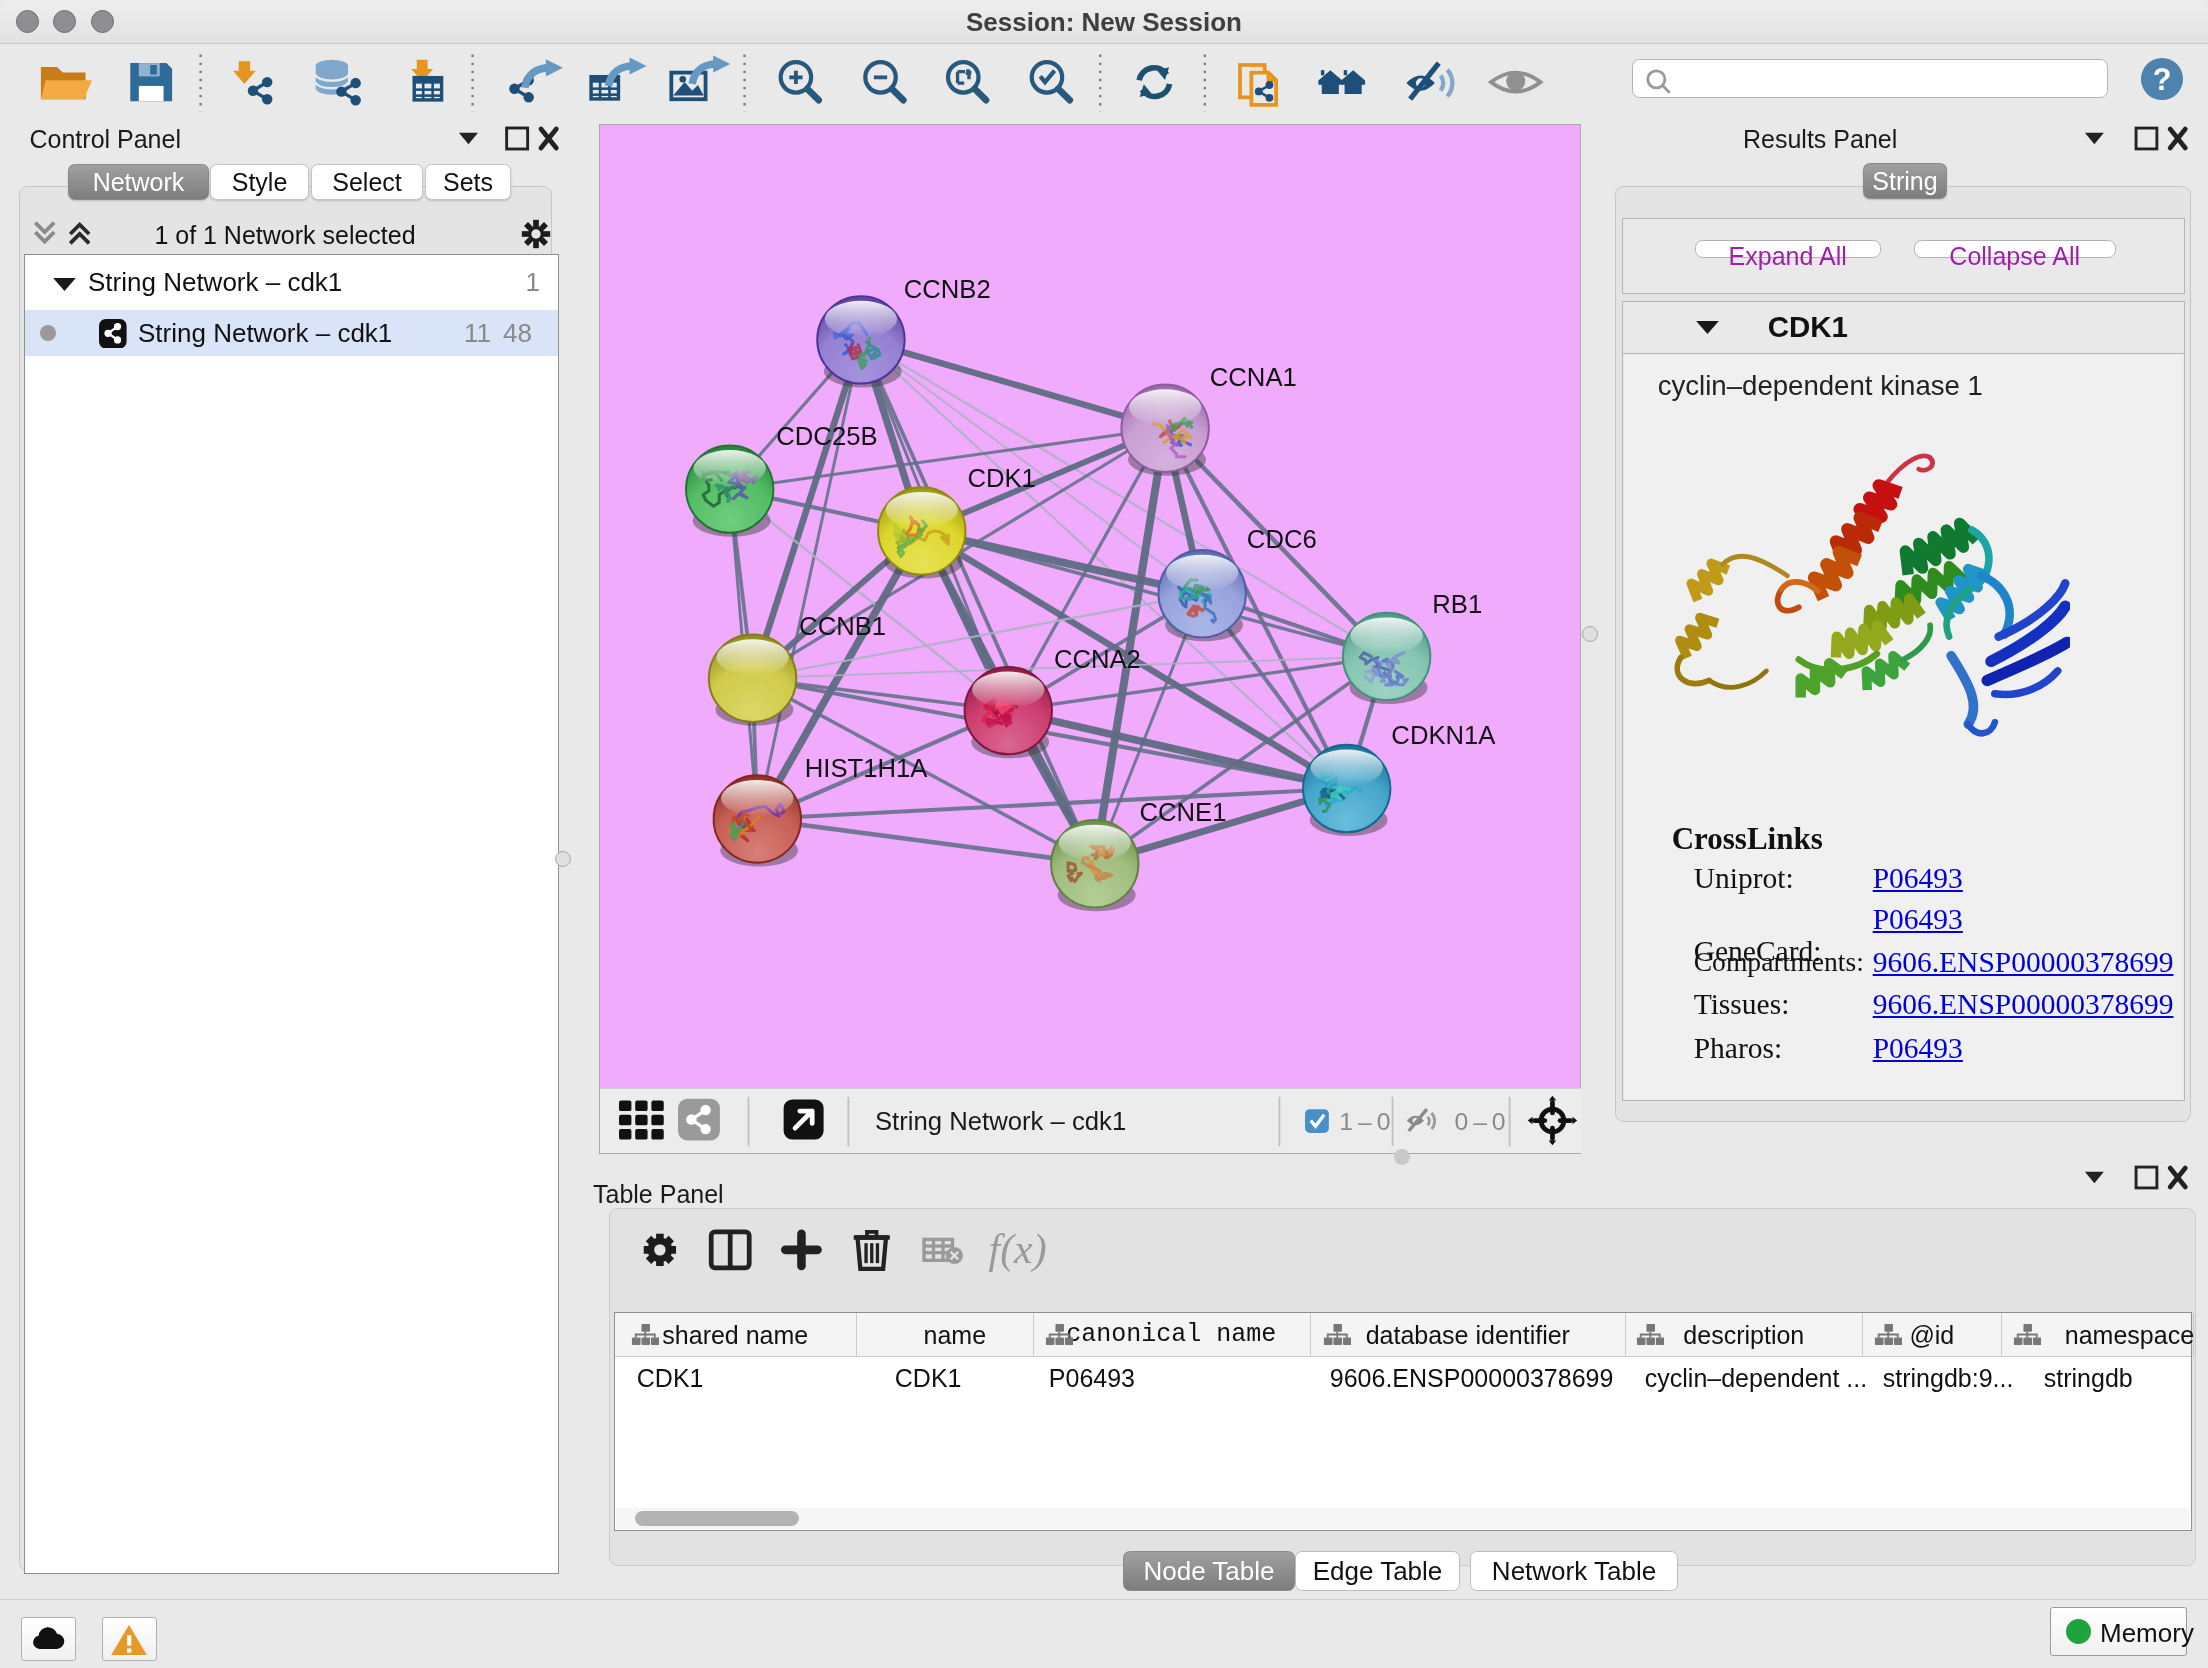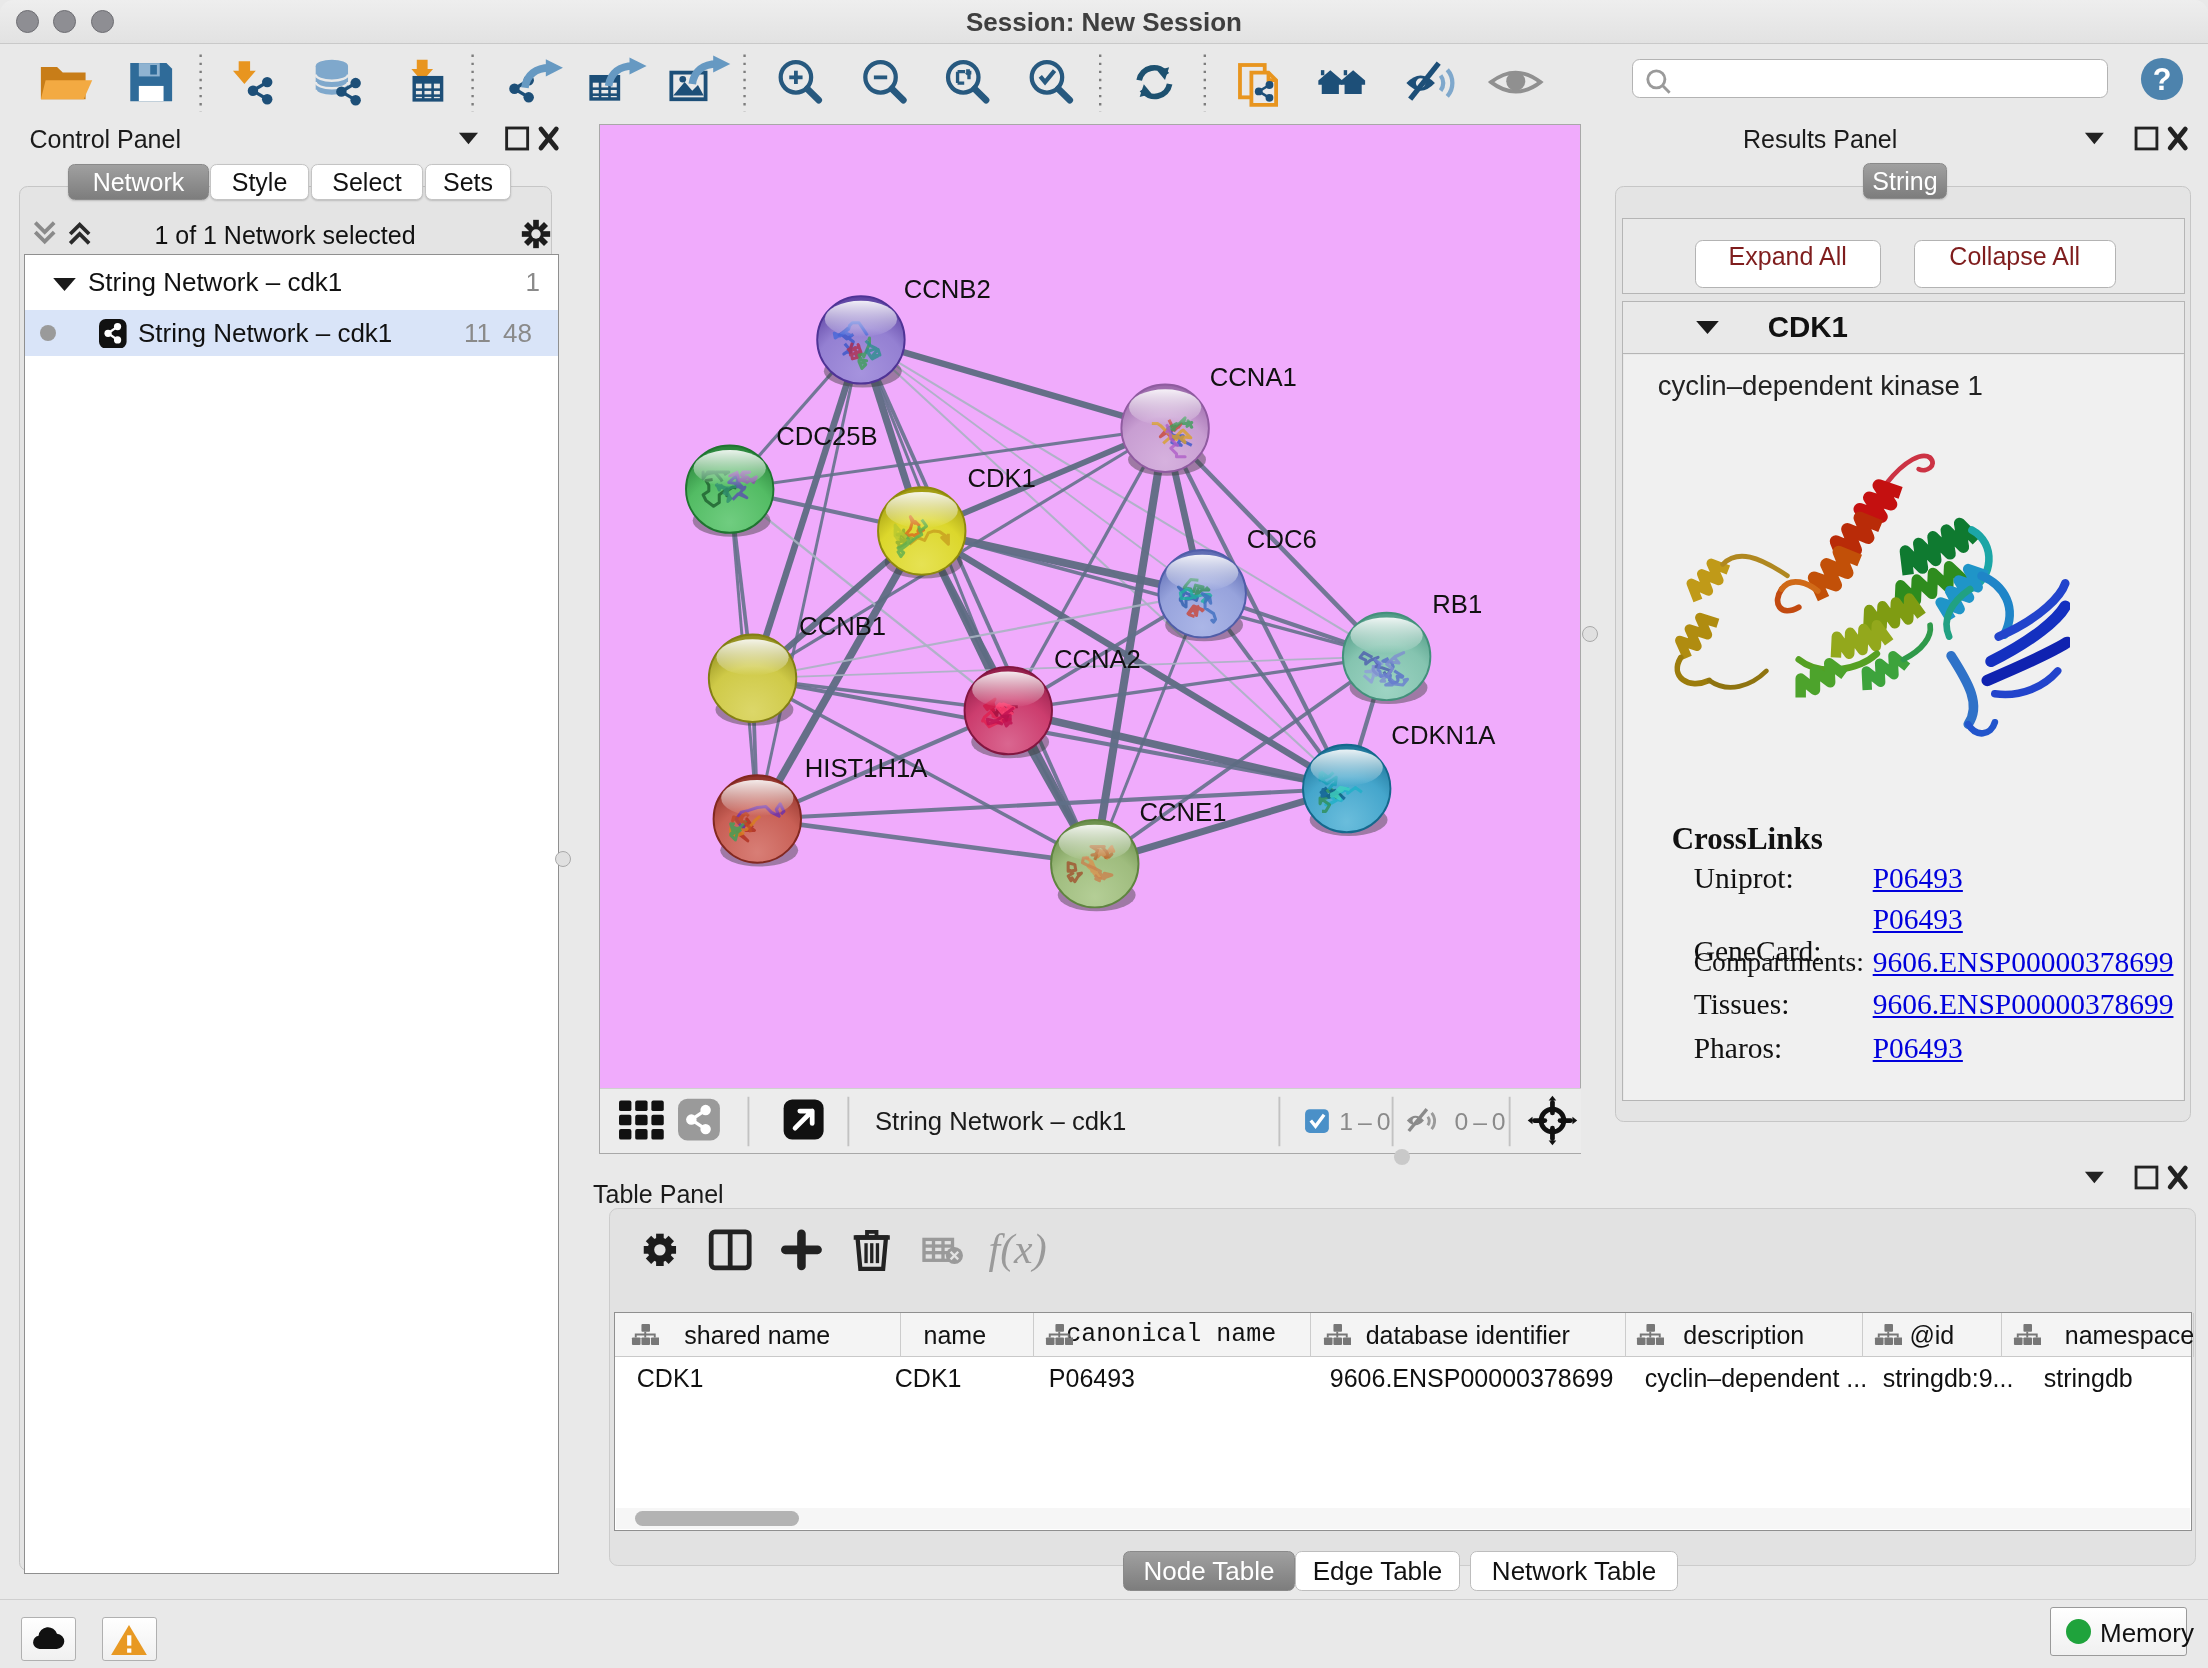--- a/index.html
+++ b/index.html
@@ -35,22 +35,22 @@
     border:1px solid #a8a8a8; }
   #netbar { position:absolute; left:0px; top:963px; width:981px; height:65px;
     background:#ececec; border-top:1px solid #cfcfcf; }
   
   #rp-panel { left:1615px; top:186px; width:576px; height:936px; background:#e4e4e4;
     border:1px solid #c6c6c6; border-radius:8.6px; }
   #rp-sub1 { position:absolute; left:5.7px; top:31px; width:563px; height:76px;
     border:1px solid #b5b5b5; background:#e9e9e9; }
   #rp-sub2 { position:absolute; left:5.7px; top:114px; width:563px; height:800px;
     border:1px solid #b5b5b5; background:#e9e9e9; }
-  .btn { position:absolute; height:48px; background:#ffffff; border:1px solid #b3b3b3;
-    border-radius:7.6px; font-size:25px; color:#7f1d1d; text-align:center; line-height:30px; }
+  .btn { position:absolute; height:18px; background:#ffffff; border:1px solid #b3b3b3;
+    border-radius:7.6px; font-size:25px; color:#a21caf; text-align:center; line-height:30px; }
   #cdk1row { position:absolute; left:0; top:0; width:100%; height:52px;
     border-bottom:1px solid #b5b5b5; background:#e9e9e9; }
   #rp-content { position:absolute; left:1px; top:53px; width:559px; height:745px; background:#f0f0f0; }
   .serif { font-family:"Liberation Serif", serif; }
   .link { color:#0000dd; text-decoration:underline; }
   
   #tp-panel { left:609px; top:1208px; width:1587px; height:358px; background:#e2e2e2;
     border:1px solid #cccccc; border-radius:8.6px; }
   #tbl { position:absolute; left:3.8px; top:103px; width:1578px; height:219px;
     background:#ffffff; border:1px solid #8f8f8f; }
@@ -756,21 +756,21 @@
           <line x1="-9" y1="-11" x2="-9" y2="11"></line>
           <line x1="1" y1="-11" x2="1" y2="11"></line>
         </g>
         <circle cx="13" cy="6" r="9" fill="#9a9a9a"></circle>
         <path d="M9 2 L17 10 M17 2 L9 10" stroke="#e2e2e2" stroke-width="2.5"></path>
       </g>
       <text x="398" y="57" font-size="44" font-style="italic" fill="#9a9a9a" font-family="Liberation Serif">f(x)</text>
     </svg>
   <div id="tbl">
     <div id="tblhead">
-        <div class="th" style="left:0px;width:286px;">shared name</div>
+        <div class="th" style="left:0px;width:242px;">shared name</div>
         <svg width="28.5" height="25" viewBox="0 0 30 26" style="position:absolute;top:9.5px;left:16px;">
           <g fill="#777">
             <rect x="11" y="1" width="9" height="8" rx="1"></rect>
             <rect x="1" y="15" width="9" height="8" rx="1"></rect>
             <rect x="11" y="15" width="9" height="8" rx="1"></rect>
             <rect x="21" y="15" width="9" height="8" rx="1"></rect>
           </g>
           <g stroke="#777" stroke-width="2" fill="none">
             <path d="M15 9 L15 15 M5 15 L5 12 L25 12 L25 15"></path>
           </g>

